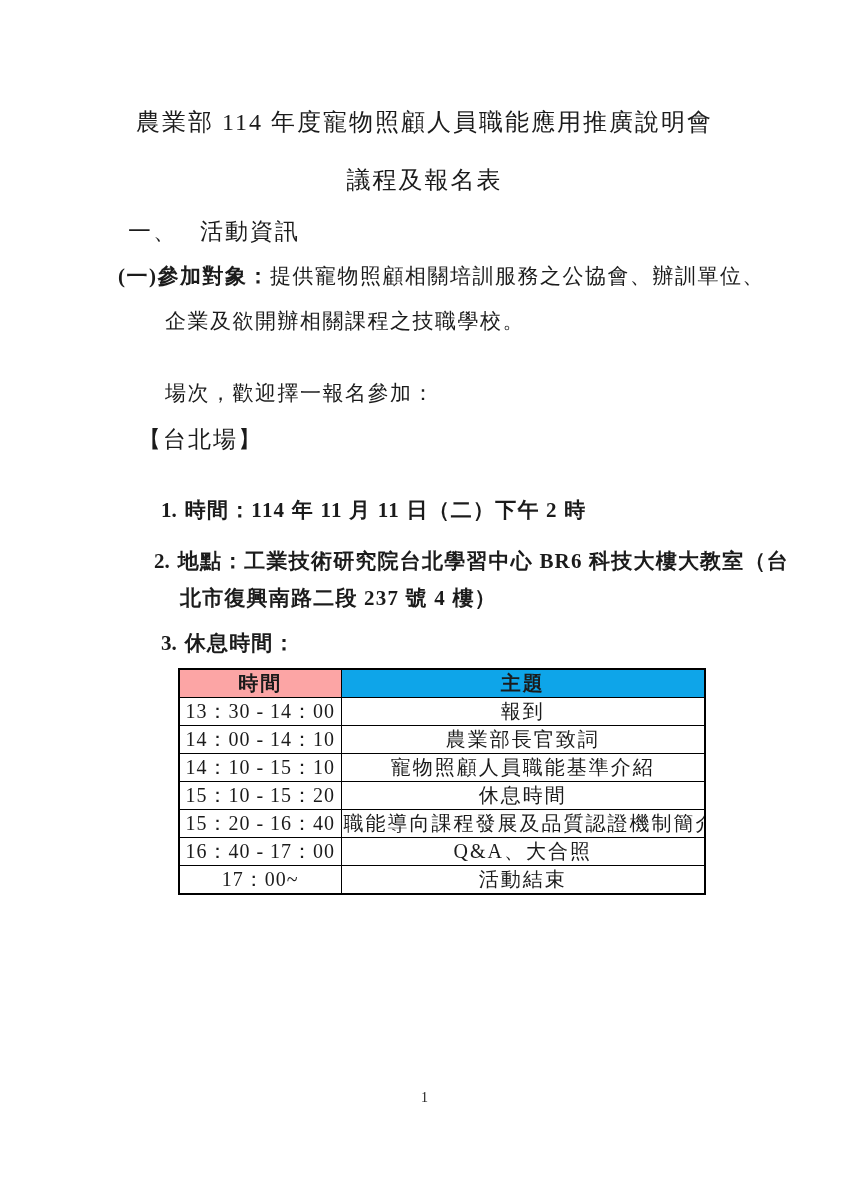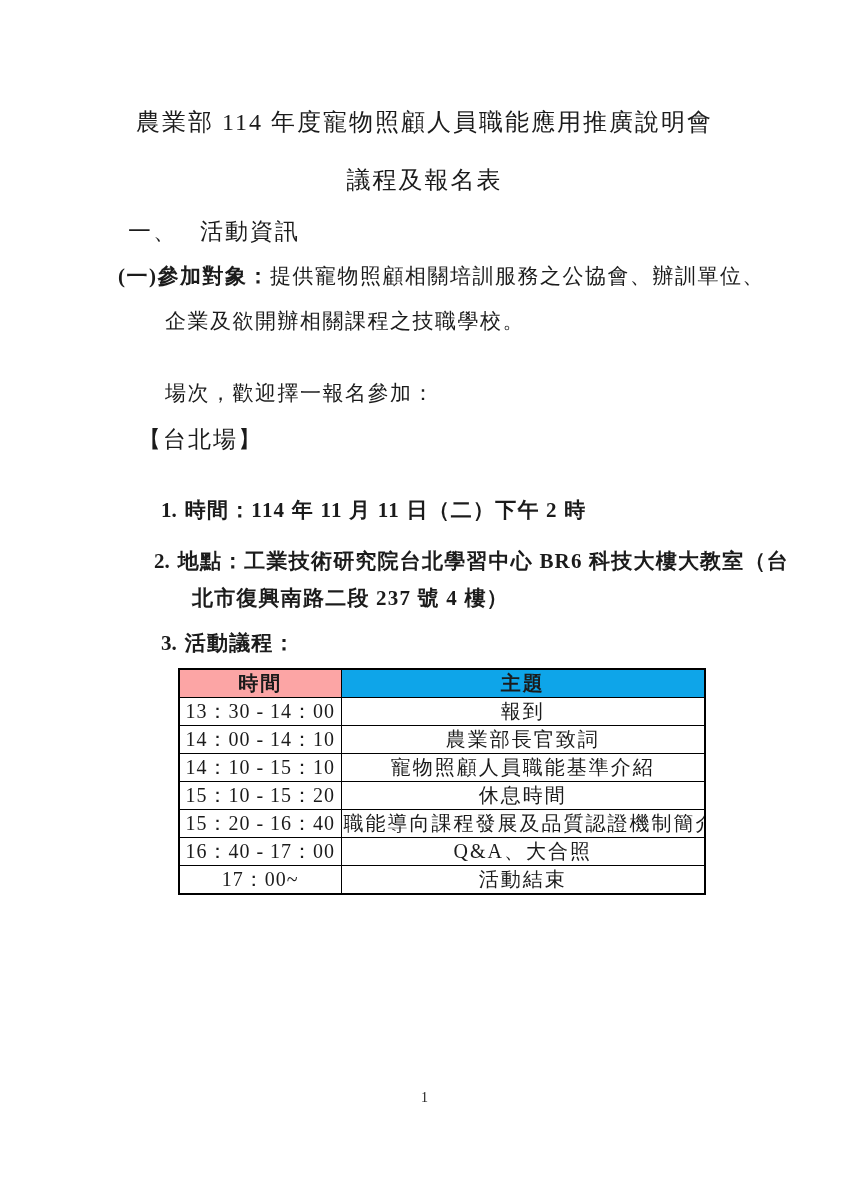--- a/index.html
+++ b/index.html
@@ -66,21 +66,21 @@
   }
 
   .num-item {
     font-size: 21px;
     font-weight: bold;
     letter-spacing: 1.2px;
   }
   .num-item .num { margin-right: 8px; letter-spacing: 0; }
   .it1 { top: 498px; left: 161px; }
   .it2-l1 { top: 549px; left: 154px; }
-  .it2-l2 { top: 586px; left: 192px; }
+  .it2-l2 { top: 586px; left: 180px; }
   .it3 { top: 631px; left: 161px; }
 
   
   table.agenda {
     position: absolute;
     top: 668px;
     left: 178px;
     width: 526px;
     border-collapse: collapse;
     table-layout: fixed;
@@ -145,21 +145,21 @@
   </div>
 
   <div class="abs num-item it2-l1">
     <span class="num">2.</span><span>地點：工業技術研究院台北學習中心 BR6 科技大樓大教室（台</span>
   </div>
   <div class="abs num-item it2-l2">
     <span>北市復興南路二段 237 號 4 樓）</span>
   </div>
 
   <div class="abs num-item it3">
-    <span class="num">3.</span><span>活動議程：</span>
+    <span class="num">3.</span><span>休息時間：</span>
   </div>
 
   <table class="agenda">
     <colgroup>
         <col class="c-time">
         <col class="c-topic">
       </colgroup>
     <tbody>
         <tr>
       <th style="background-color: #fca5a5;">時間</th>

